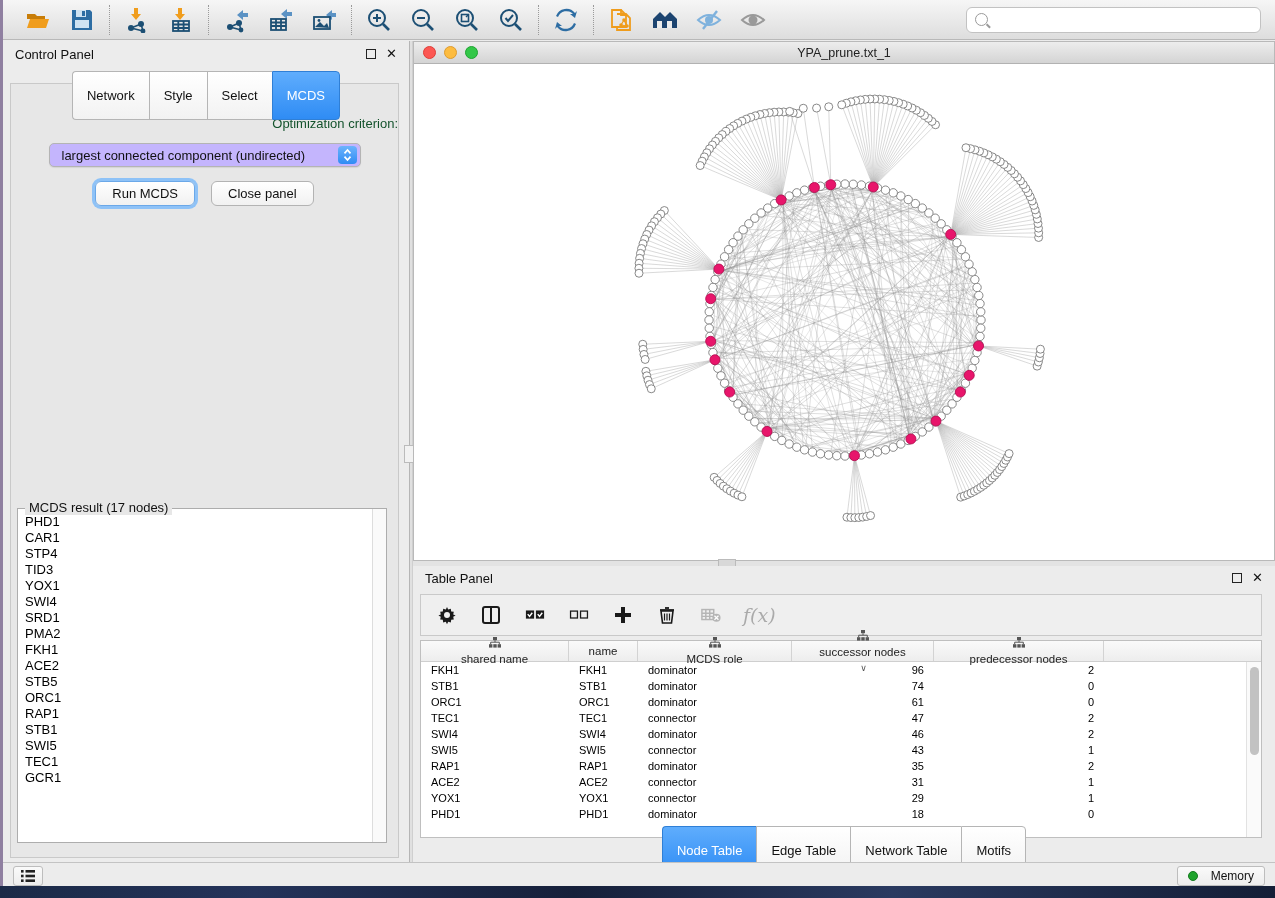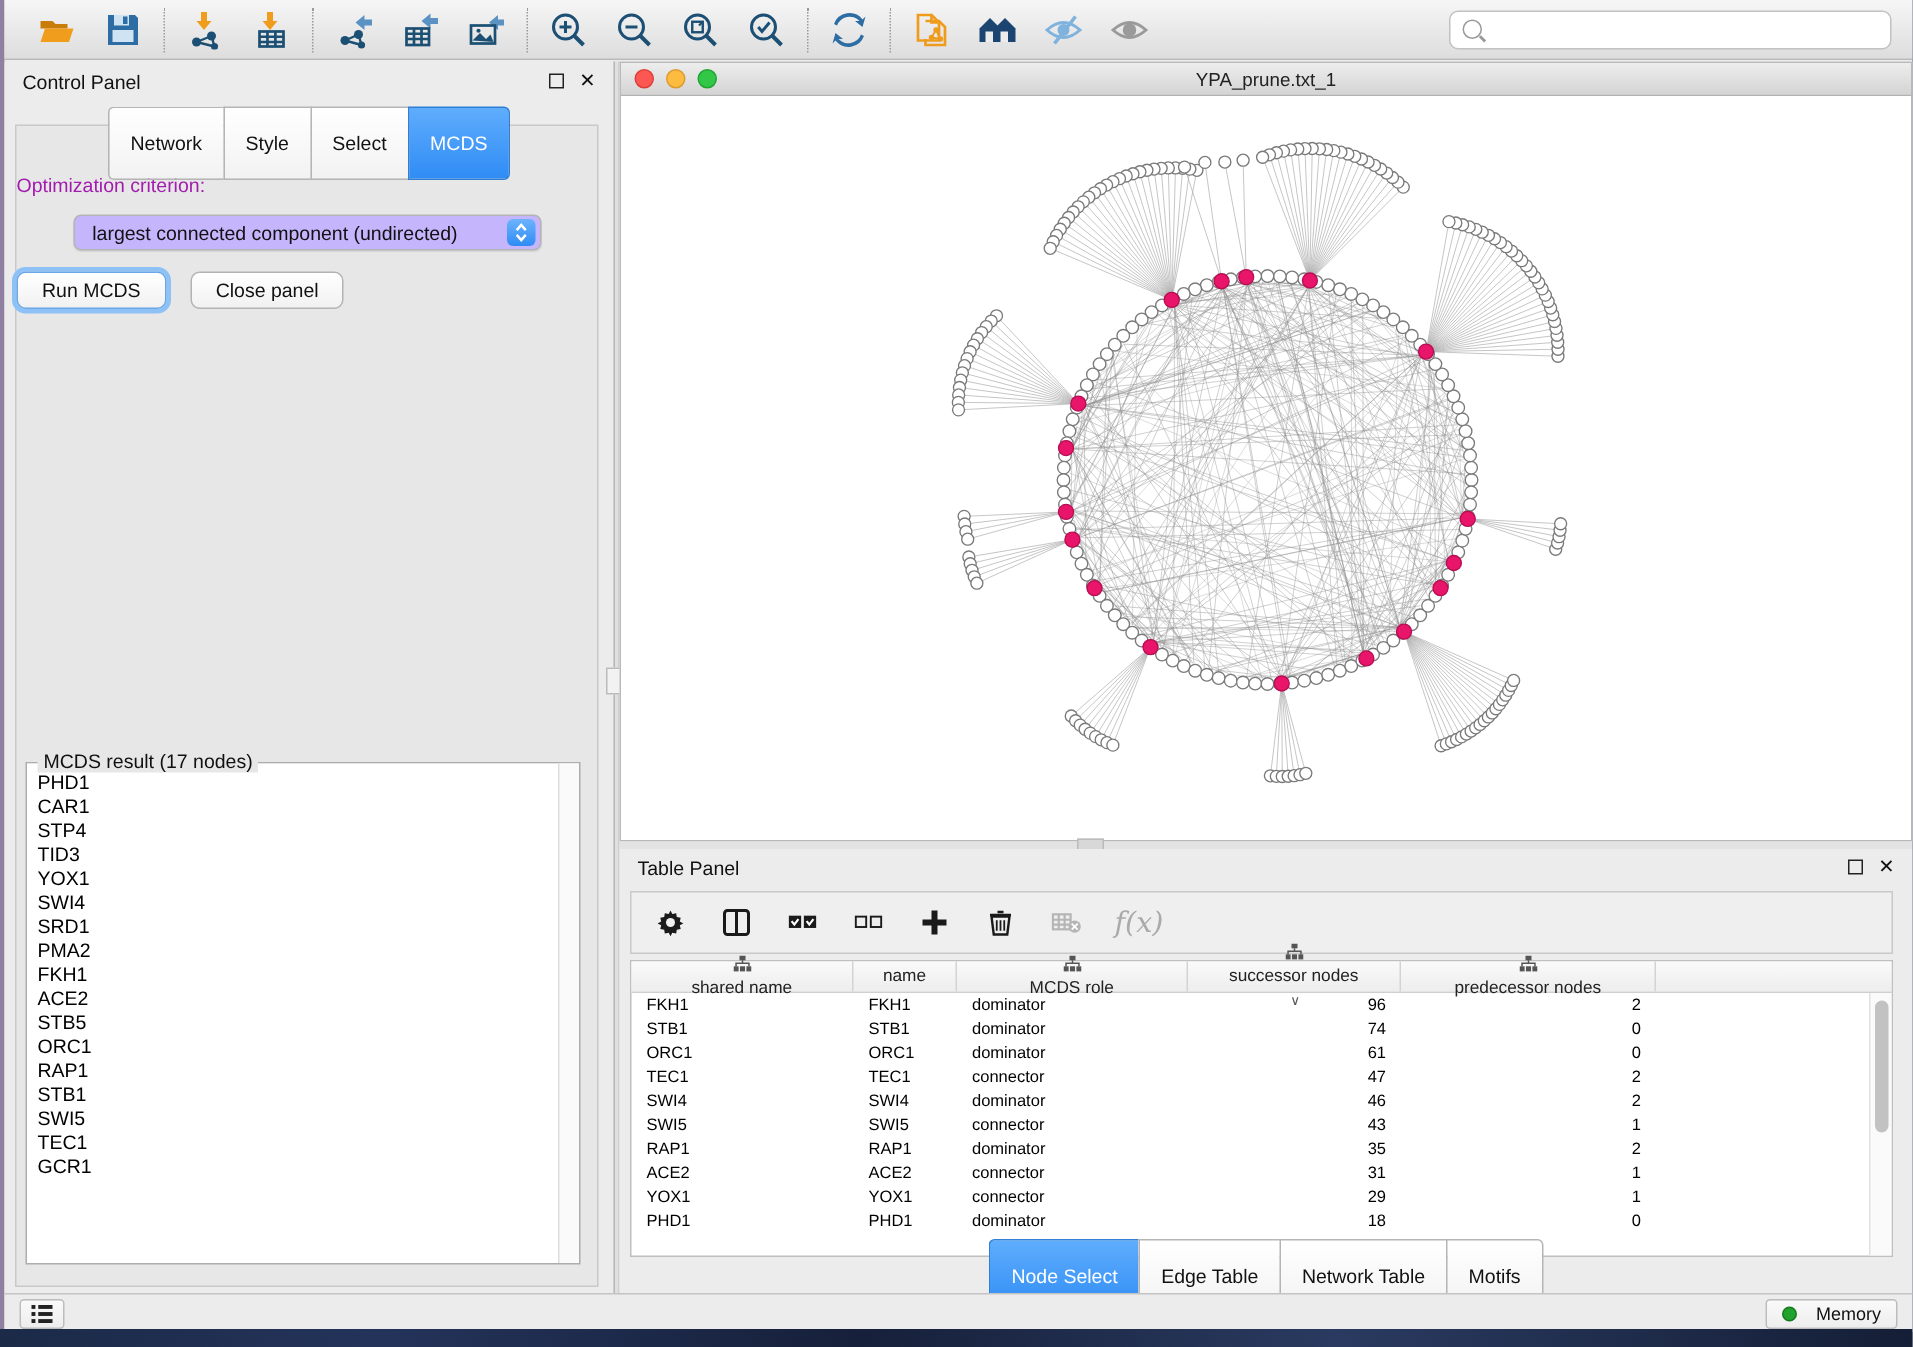--- a/index.html
+++ b/index.html
@@ -34,30 +34,30 @@
   .float-icon { width:10px; height:10px; border:1.6px solid #222; display:inline-block; }
   .close-icon { font-size:13px; font-weight:bold; color:#111; line-height:10px; }
   .cp-tabs { position:absolute; left:0; right:0; top:30px; display:flex; justify-content:center; z-index:3; }
   .seg-tab { font-size:13px; padding:16px 14px; background:linear-gradient(#ffffff,#f2f2f2);
     border:1px solid #b5b5b5; border-right:none; color:#111; cursor:pointer; }
   .seg-tab:first-child { border-radius:4px 0 0 4px; }
   .seg-tab:last-child { border-radius:0 4px 4px 0; border-right:1px solid #b5b5b5; }
   .seg-tab.active { background:linear-gradient(#5fadfd,#2f8cf4); color:#fff; border-color:#2f7fd6; }
   .cp-body { position:absolute; left:7px; right:10px; top:42px; bottom:4px;
     background:#e7e7e7; border:1px solid #c9c9c9; }
-  .opt-label { text-align:left; font-size:13px; margin-top:32px; color:#a21caf; }
+  .opt-label { text-align:right; font-size:13px; margin-top:32px; color:#14532d; }
   .dropdown { margin:12px auto 0; width:312px; height:24px; background:#c4b5fd; border:1px solid #b4b4b4;
     border-radius:5px; display:flex; align-items:center; cursor:pointer;
     box-shadow:0 1px 1px rgba(0,0,0,.08); }
   .dropdown .dd-text { flex:1; font-size:13px; padding-left:12px; color:#111; white-space:nowrap; }
   .dd-stepper { width:19px; height:18px; margin-right:3px; border-radius:4px;
     background:linear-gradient(#6cb3fd,#2f8cf4); display:flex; flex-direction:column;
     align-items:center; justify-content:center; color:#fff; }
   .dd-stepper svg { width:11px; height:14px; }
-  .btn-row { display:flex; gap:16px; margin-top:14px; }
+  .btn-row { display:flex; justify-content:center; gap:16px; margin-top:14px; }
   .mac-btn { font-size:13px; color:#111; background:linear-gradient(#ffffff,#f1f1f1);
     border:1px solid #b3b3b3; border-radius:6px; padding:4px 16px; cursor:pointer; }
   .mac-btn.focused { box-shadow:0 0 0 3px #8ec2f7; border-color:#6ba8e8; }
   .result-group { position:absolute; left:6px; right:11px; top:424px; bottom:14px; }
   .result-legend { position:absolute; top:-8px; left:8px; background:#e7e7e7; padding:0 4px;
     font-size:13px; color:#111; z-index:2; }
   .result-frame { position:absolute; inset:0; border:1px solid #adadad; }
   .result-list { position:absolute; inset:1px; background:#fff; overflow:hidden; padding:5px 0 0 7px; }
   .result-item { font-size:13px; line-height:16px; color:#000; }
   .result-scroll { position:absolute; top:1px; right:1px; bottom:1px; width:14px;
@@ -1286,21 +1286,21 @@
             <div class="td" style="width: 142px; text-align: right;">18</div>
             <div class="td" style="width: 170px; text-align: right;">0</div>
           </div>
         </div>
       <div class="tbl-scroll">
         <div class="tbl-thumb"></div>
       </div>
     </div>
 
     <div class="tp-tabs" id="tp-tabs">
-        <button class="seg-tab active">Node Select</button>
+        <button class="seg-tab active">Node Table</button>
         <button class="seg-tab">Edge Table</button>
         <button class="seg-tab">Network Table</button>
         <button class="seg-tab">Motifs</button>
       </div>
   </div>
 
   <div class="statusbar">
     <span class="status-btn">
       <svg width="16" height="14" viewBox="0 0 16 14">
           <g fill="#222">

